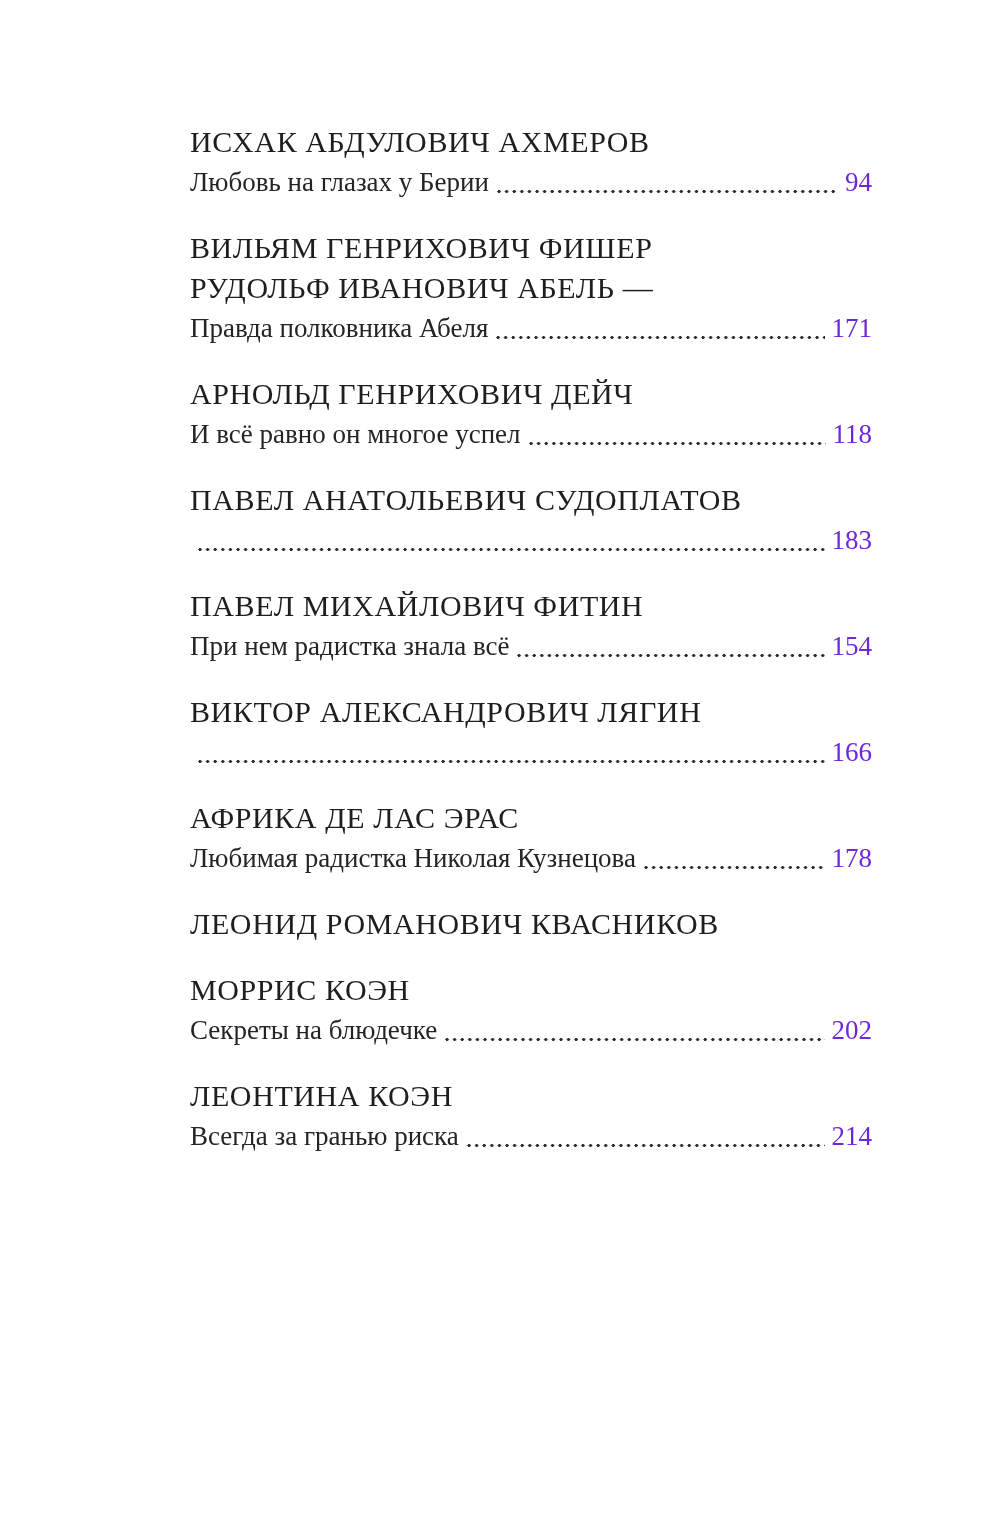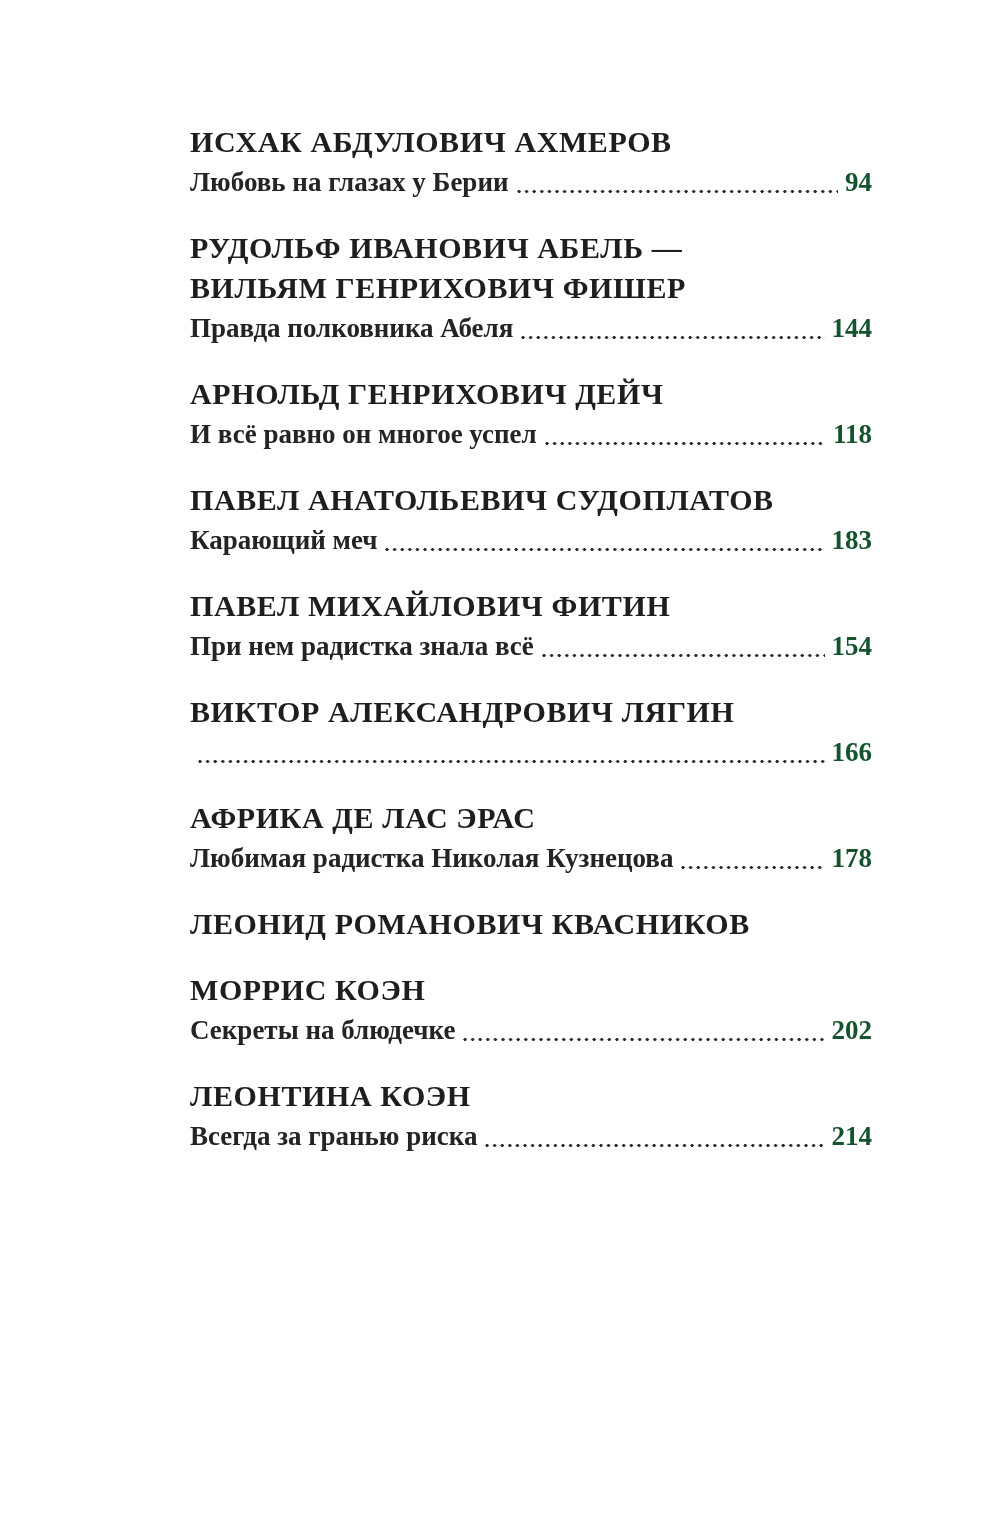--- a/index.html
+++ b/index.html
@@ -15,21 +15,20 @@
   }
   .page {
     box-sizing: border-box;
     width: 1000px;
     height: 1519px;
     padding: 122px 128px 0 190px;
     background: #ffffff;
   }
   .toc-list {
     display: block;
-    font-weight: bold;
   }
   .toc-entry + .toc-entry {
     margin-top: 26px;
   }
   .entry-name-line {
     font-size: 30px;
     line-height: 40px;
     letter-spacing: 0.6px;
     color: #1e1e1e;
     white-space: nowrap;
@@ -49,21 +48,21 @@
     min-width: 24px;
     height: 5px;
     align-self: flex-end;
     margin: 0 7px 8px 8px;
     background-image: radial-gradient(circle at 2px 2.5px, #2b2b2b 1.45px, rgba(0,0,0,0) 1.75px);
     background-size: 7.6px 5px;
     background-repeat: repeat-x;
   }
   .entry-page {
     font-size: 27px;
-    color: #14532d;
+    color: #6d28d9;
     white-space: nowrap;
   }
 </style>
 </head>
 <body>
 
 <div class="page">
   <div class="toc-list" id="toc-list">
   <div class="toc-entry">
     <div class="entry-names">
@@ -71,48 +70,47 @@
         </div>
     <div class="entry-subrow">
       <span class="entry-subtitle">Любовь на глазах у Берии</span>
       <span class="entry-leader"></span>
       <span class="entry-page">94</span>
     </div>
   </div>
 
   <div class="toc-entry">
     <div class="entry-names">
+          <div class="entry-name-line">ВИЛЬЯМ ГЕНРИХОВИЧ ФИШЕР</div>
           <div class="entry-name-line">РУДОЛЬФ ИВАНОВИЧ АБЕЛЬ —</div>
-          <div class="entry-name-line">ВИЛЬЯМ ГЕНРИХОВИЧ ФИШЕР</div>
         </div>
     <div class="entry-subrow">
       <span class="entry-subtitle">Правда полковника Абеля</span>
       <span class="entry-leader"></span>
-      <span class="entry-page">144</span>
+      <span class="entry-page">171</span>
     </div>
   </div>
 
   <div class="toc-entry">
     <div class="entry-names">
           <div class="entry-name-line">АРНОЛЬД ГЕНРИХОВИЧ ДЕЙЧ</div>
         </div>
     <div class="entry-subrow">
       <span class="entry-subtitle">И всё равно он многое успел</span>
       <span class="entry-leader"></span>
       <span class="entry-page">118</span>
     </div>
   </div>
 
 
   <div class="toc-entry">
     <div class="entry-names">
           <div class="entry-name-line">ПАВЕЛ АНАТОЛЬЕВИЧ СУДОПЛАТОВ</div>
         </div>
     <div class="entry-subrow">
-      <span class="entry-subtitle">Карающий меч</span>
       <span class="entry-leader"></span>
       <span class="entry-page">183</span>
     </div>
   </div>
 
   <div class="toc-entry">
     <div class="entry-names">
           <div class="entry-name-line">ПАВЕЛ МИХАЙЛОВИЧ ФИТИН</div>
         </div>
     <div class="entry-subrow">

